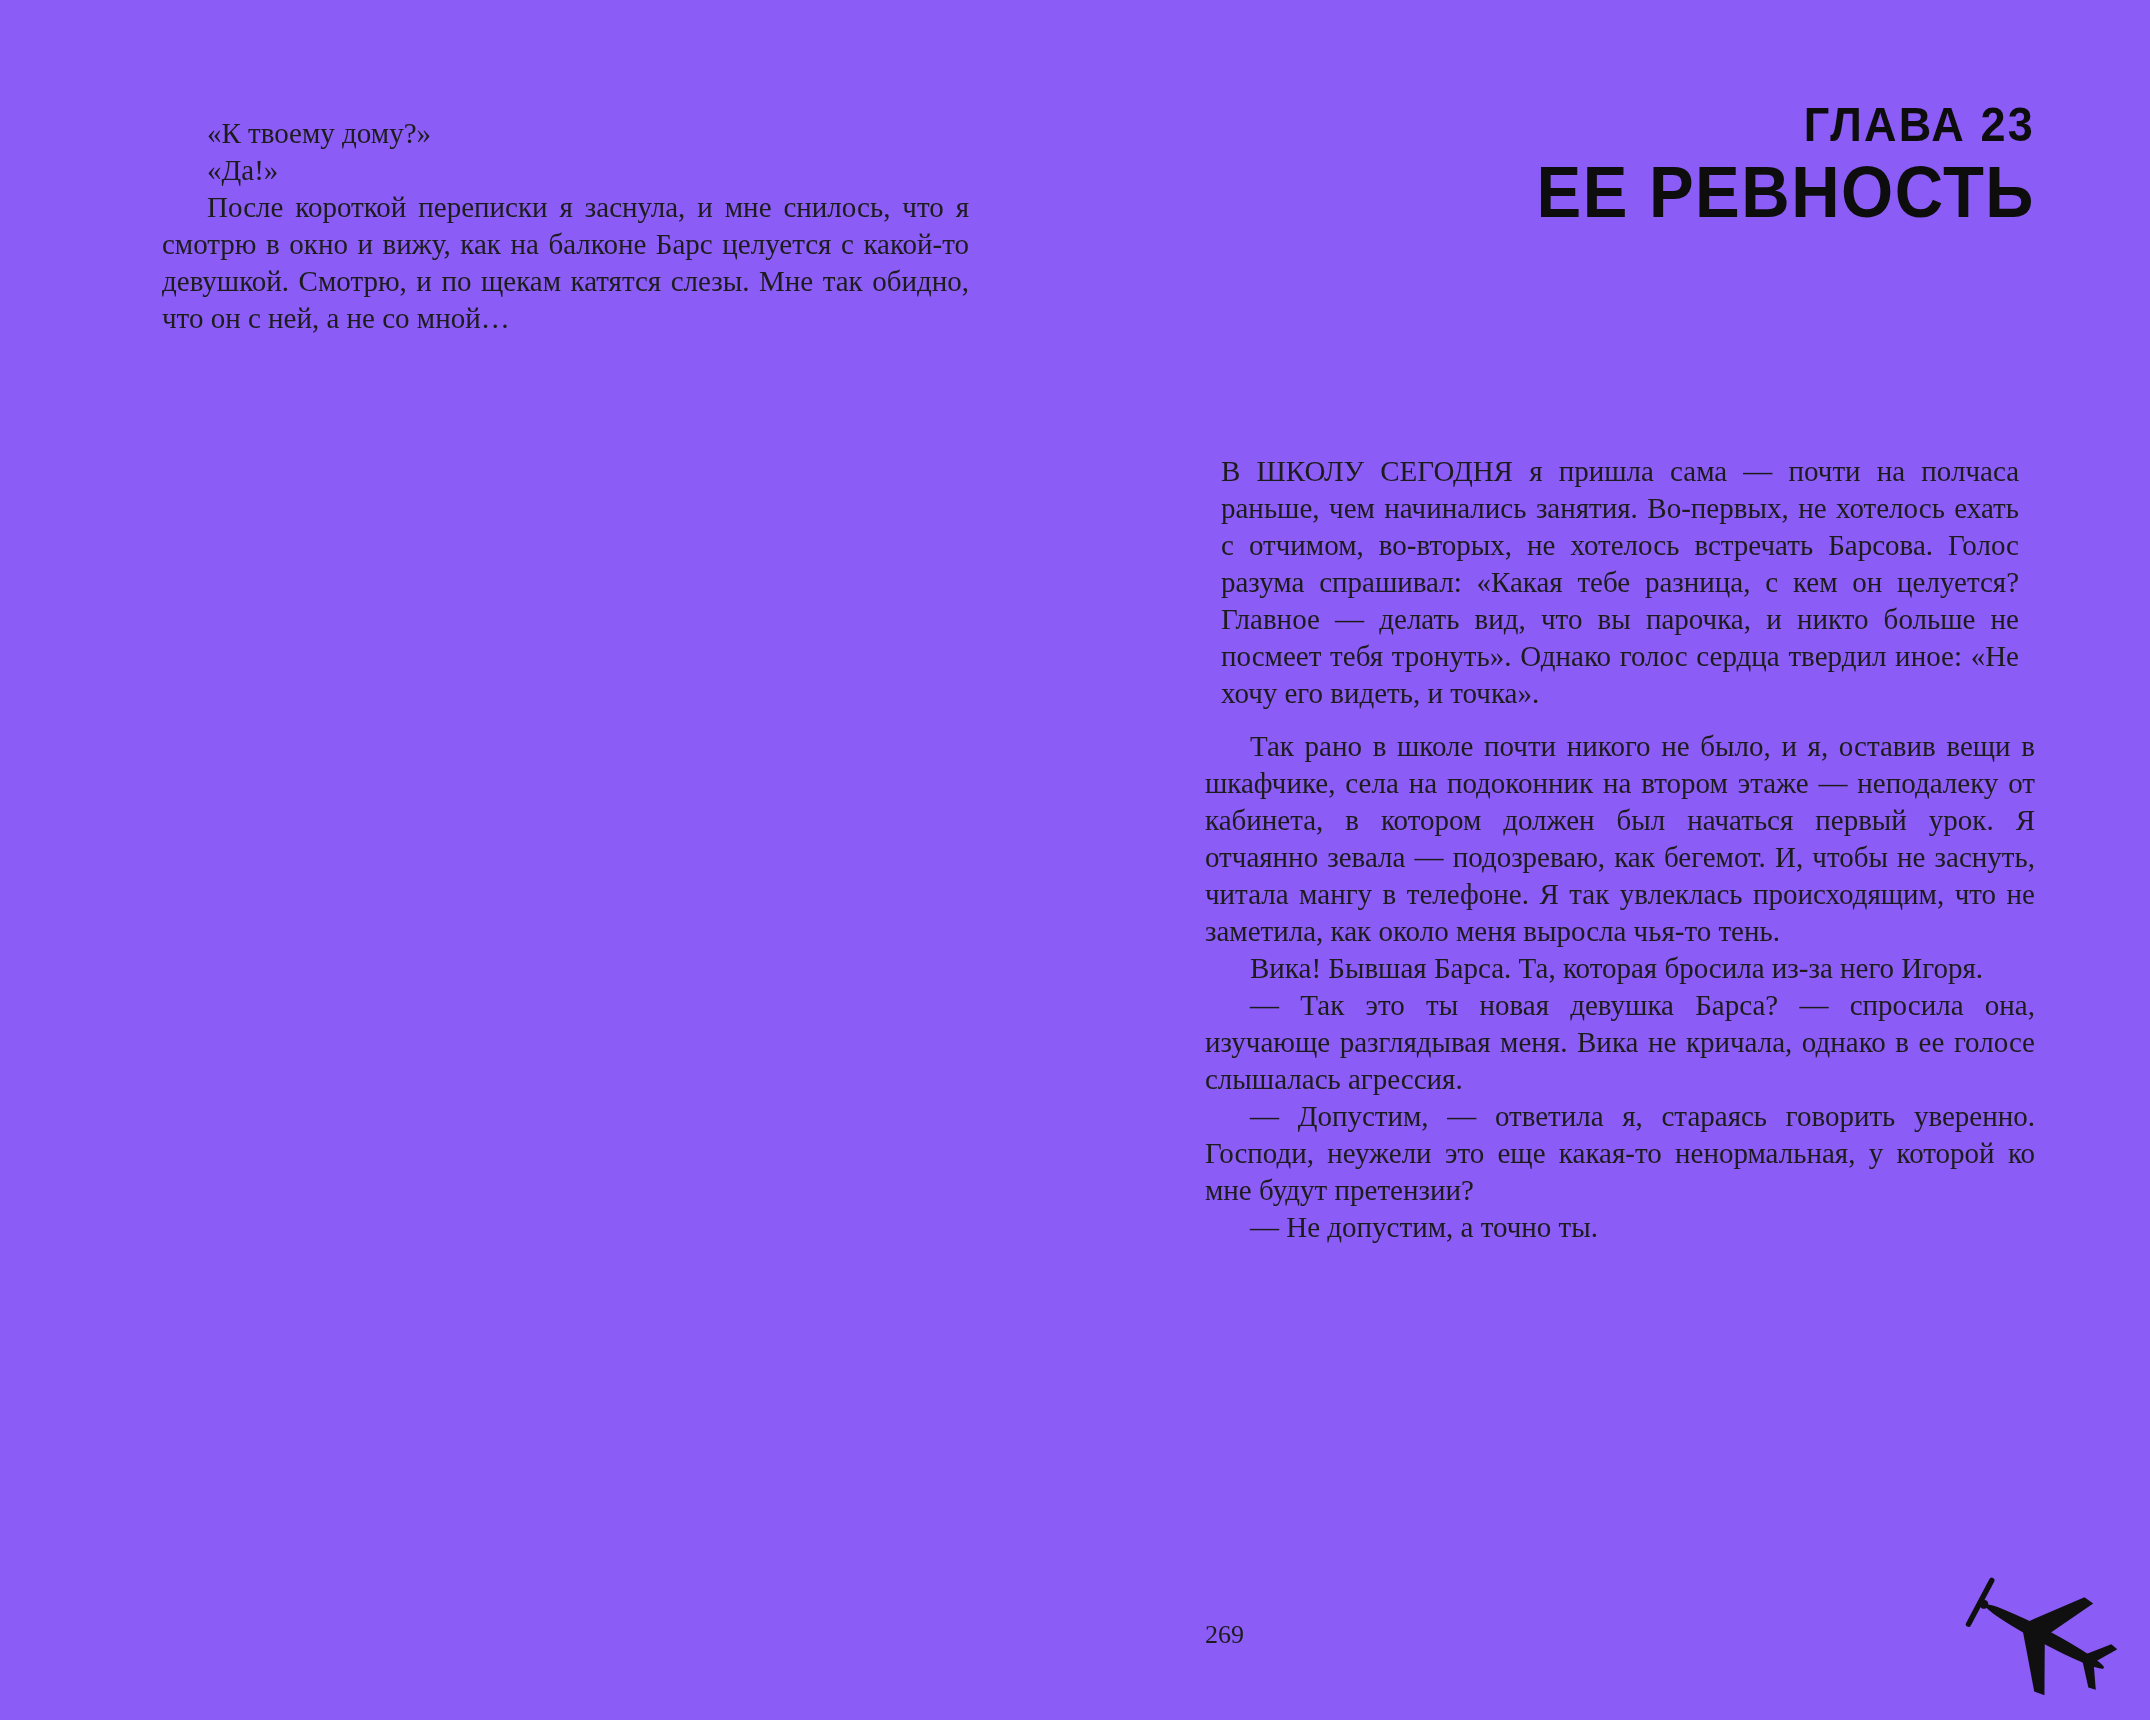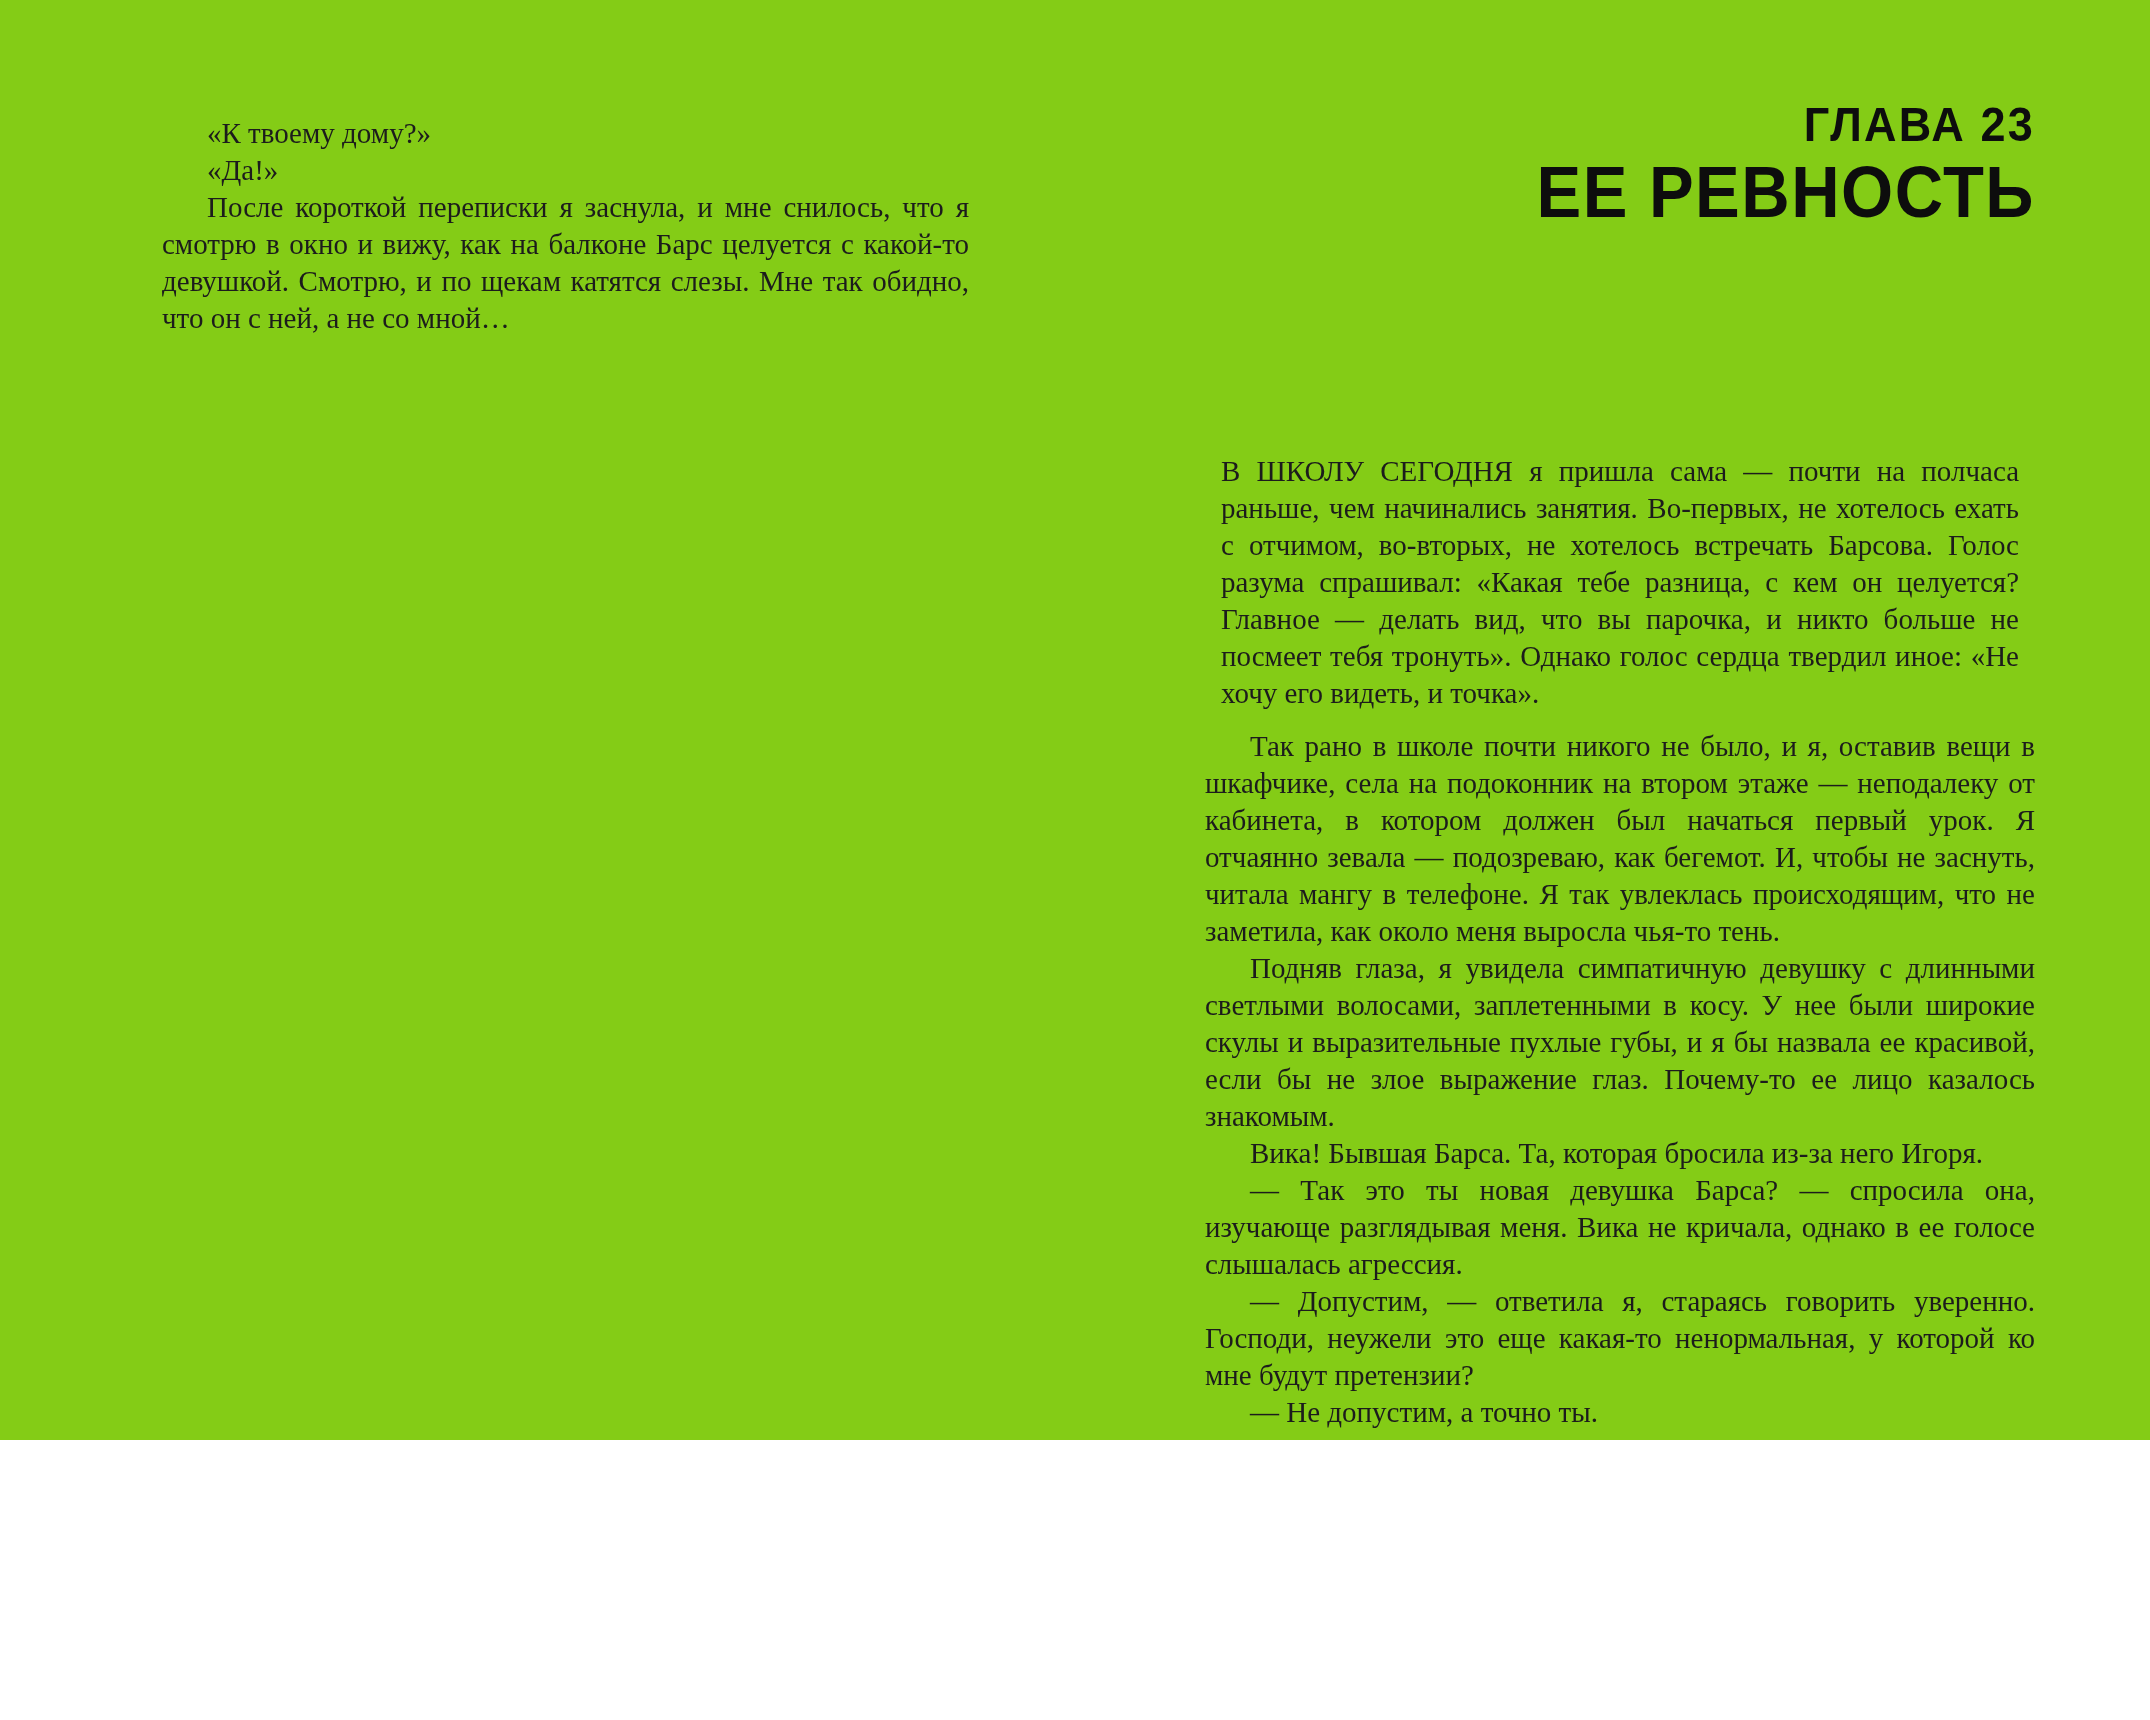--- a/index.html
+++ b/index.html
@@ -3,22 +3,22 @@
 <meta charset="utf-8">
 <style>
   html, body {
     margin: 0;
     padding: 0;
     background: #ffffff;
   }
   .spread {
     position: relative;
     width: 2151px;
-    height: 1440px;
-    background: #84cc16;
+    height: 1720px;
+    background: #8b5cf6;
     overflow: hidden;
     font-family: "Liberation Serif", "DejaVu Serif", serif;
     color: #1c1c1c;
   }
   
   .left-text {
     position: absolute;
     left: 162px;
     top: 115px;
     width: 807px;
@@ -97,21 +97,20 @@
     </div>
 
   <div class="chapter-head">
     <div class="chapter-label">ГЛАВА 23</div>
     <div class="chapter-title">ЕЕ РЕВНОСТЬ</div>
   </div>
 
   <div class="right-text">
       <p class="para-noindent">В ШКОЛУ СЕГОДНЯ я пришла сама — почти на полчаса раньше, чем начинались занятия. Во-первых, не хотелось ехать с отчимом, во-вторых, не хотелось встречать Барсова. Голос разума спрашивал: «Какая тебе разница, с кем он целуется? Главное — делать вид, что вы парочка, и никто больше не посмеет тебя тронуть». Однако голос сердца твердил иное: «Не хочу его видеть, и точка».</p>
       <p class="para">Так рано в школе почти никого не было, и я, оставив вещи в шкафчике, села на подоконник на втором этаже — неподалеку от кабинета, в котором должен был начаться первый урок. Я отчаянно зевала — подозреваю, как бегемот. И, чтобы не заснуть, читала мангу в телефоне. Я так увлеклась происходящим, что не заметила, как около меня выросла чья-то тень.</p>
-      <p class="para">Подняв глаза, я увидела симпатичную девушку с длинными светлыми волосами, заплетенными в косу. У нее были широкие скулы и выразительные пухлые губы, и я бы назвала ее красивой, если бы не злое выражение глаз. Почему-то ее лицо казалось знакомым.</p>
       <p class="para">Вика! Бывшая Барса. Та, которая бросила из-за него Игоря.</p>
       <p class="para">— Так это ты новая девушка Барса? — спросила она, изучающе разглядывая меня. Вика не кричала, однако в ее голосе слышалась агрессия.</p>
       <p class="para">— Допустим, — ответила я, стараясь говорить уверенно. Господи, неужели это еще какая-то ненормальная, у которой ко мне будут претензии?</p>
       <p class="para">— Не допустим, а точно ты.</p>
     </div>
 
   <div class="page-number">269</div>
 
   <div class="plane">
     <svg viewBox="0 0 220 180" width="168" height="138" aria-hidden="true">

